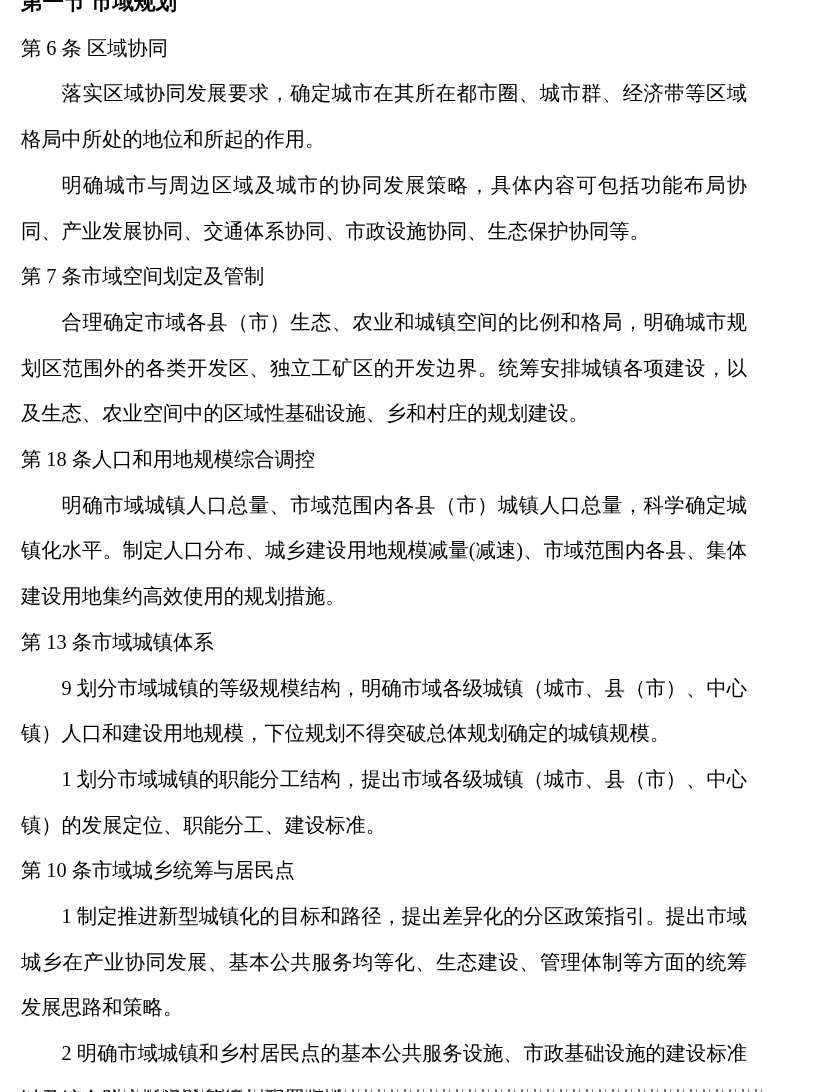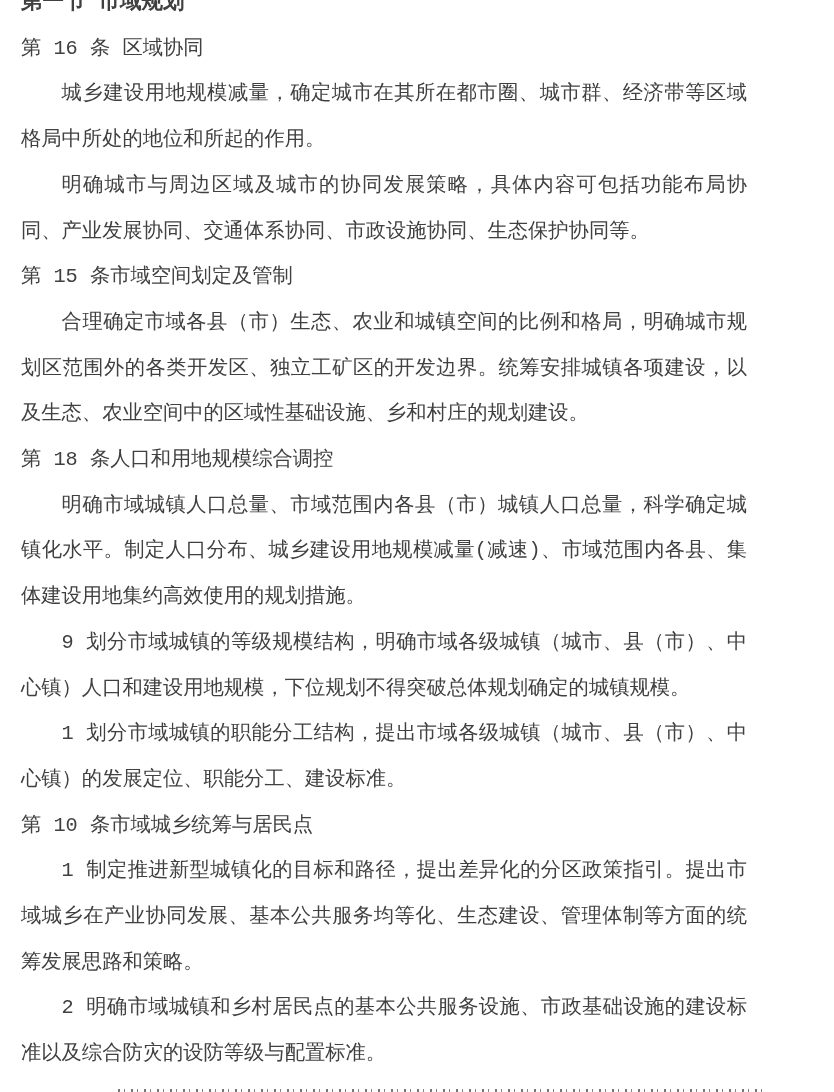--- a/index.html
+++ b/index.html
@@ -6,22 +6,22 @@
     margin: 0;
     padding: 0;
     background: #ffffff;
   }
   .page {
     position: relative;
     width: 768px;
     height: 1092px;
     overflow: hidden;
     background: #ffffff;
-    color: #404040;
-    font-family: Liberation Mono, monospace;
+    color: #000000;
+    font-family: Liberation Serif, serif;
   }
   .content {
     margin: -20px 21px 0 21px;   
     font-size: 20.3px;
     line-height: 45.7px;
     letter-spacing: 0;
   }
   .content > div {
     margin: 0;
   }
@@ -53,27 +53,28 @@
     );
     opacity: 0.75;
   }
 </style>
 </head>
 <body>
 
 <div class="page">
   <div class="content">
     <div class="section-heading">第一节 市域规划</div>
-    <div class="article-heading">第 16 条 区域协同</div>
-    <div class="body-para">城乡建设用地规模减量，确定城市在其所在都市圈、城市群、经济带等区域格局中所处的地位和所起的作用。</div>
+    <div class="article-heading">第 6 条 区域协同</div>
+    <div class="body-para">落实区域协同发展要求，确定城市在其所在都市圈、城市群、经济带等区域格局中所处的地位和所起的作用。</div>
     <div class="body-para">明确城市与周边区域及城市的协同发展策略，具体内容可包括功能布局协同、产业发展协同、交通体系协同、市政设施协同、生态保护协同等。</div>
-    <div class="article-heading">第 15 条市域空间划定及管制</div>
+    <div class="article-heading">第 7 条市域空间划定及管制</div>
     <div class="body-para">合理确定市域各县（市）生态、农业和城镇空间的比例和格局，明确城市规划区范围外的各类开发区、独立工矿区的开发边界。统筹安排城镇各项建设，以及生态、农业空间中的区域性基础设施、乡和村庄的规划建设。</div>
     <div class="article-heading">第 18 条人口和用地规模综合调控</div>
     <div class="body-para">明确市域城镇人口总量、市域范围内各县（市）城镇人口总量，科学确定城镇化水平。制定人口分布、城乡建设用地规模减量(减速)、市域范围内各县、集体建设用地集约高效使用的规划措施。</div>
+    <div class="article-heading">第 13 条市域城镇体系</div>
     <div class="body-para">9 划分市域城镇的等级规模结构，明确市域各级城镇（城市、县（市）、中心镇）人口和建设用地规模，下位规划不得突破总体规划确定的城镇规模。</div>
     <div class="body-para">1 划分市域城镇的职能分工结构，提出市域各级城镇（城市、县（市）、中心镇）的发展定位、职能分工、建设标准。</div>
     <div class="article-heading">第 10 条市域城乡统筹与居民点</div>
     <div class="body-para">1 制定推进新型城镇化的目标和路径，提出差异化的分区政策指引。提出市域城乡在产业协同发展、基本公共服务均等化、生态建设、管理体制等方面的统筹发展思路和策略。</div>
     <div class="body-para">2 明确市域城镇和乡村居民点的基本公共服务设施、市政基础设施的建设标准以及综合防灾的设防等级与配置标准。</div>
   </div>
   <div class="clipped-line"></div>
 </div>
 
 </body></html>

